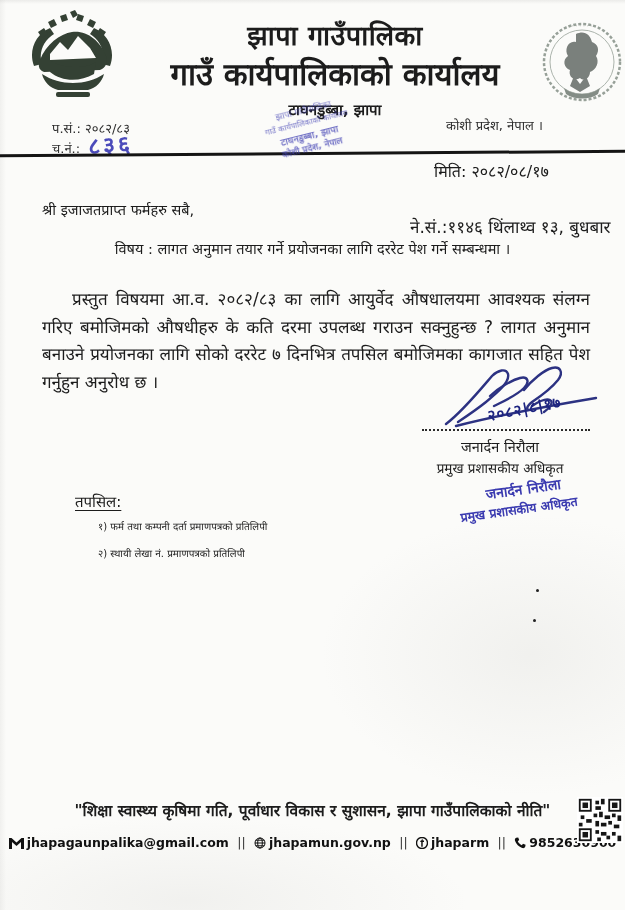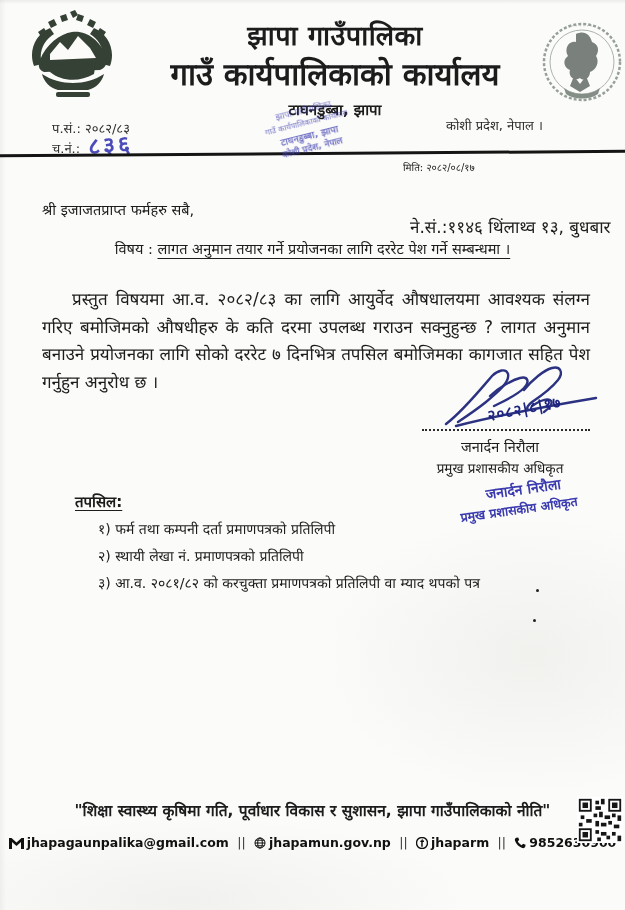--- a/index.html
+++ b/index.html
@@ -23,45 +23,45 @@
   .center{text-align:center;}
   
   .title1{left:120px;top:16px;width:430px;font-size:27px;font-weight:bold;letter-spacing:.5px;}
   .title2{left:90px;top:52px;width:490px;font-size:31px;font-weight:bold;}
   .addr{left:190px;top:99px;width:290px;font-size:15px;font-weight:bold;}
   .ref{left:52px;top:119px;font-size:13px;color:#2e2e2e;text-align:center;}
   .prov{left:446px;top:116px;font-size:13px;color:#2e2e2e;}
   .chn{left:52px;top:139px;font-size:13px;color:#2e2e2e;}
   .chn-hand{left:88px;top:128px;font-size:23px;color:#2d2db0;transform:rotate(-4deg);font-weight:bold;letter-spacing:3px;opacity:.85;}
   .hline{left:-4px;top:152px;width:634px;height:3px;background:#141414;transform:rotate(-0.4deg);}
-  .date{left:403px;top:160px;font-size:10px;text-align:center;}
+  .date{left:434px;top:160px;font-size:16px;text-align:center;}
   .nsam{left:410px;top:179px;font-size:17px;margin-top:36px;}
   
   .mid-stamp{left:243px;top:104px;width:130px;transform:rotate(-14deg);color:#4343b4;opacity:.72;filter:blur(.3px);text-align:center;line-height:1.45;}
   .mid-stamp .s1{font-size:9px;}
   .mid-stamp .s2{font-size:8px;}
   .mid-stamp .s3{font-size:9.5px;font-weight:bold;}
   .mid-stamp .s4{font-size:9px;font-weight:bold;}
   
   .to{left:42px;top:199px;font-size:14.5px;}
   .subj{left:0;top:238px;width:625px;font-size:14.5px;text-align:center;}
-  .subj .u{text-decoration:underline;text-underline-offset:4px;}
+  .subj .u{text-underline-offset:4px;}
   .body-par{left:42px;top:286px;width:548px;font-size:17px;line-height:1.62;text-align:justify;text-indent:30px;}
   
   .sig-svg{left:428px;top:362px;}
   .sig-date{left:487px;top:398px;font-size:15px;color:#1c2380;transform:rotate(-11deg);font-weight:bold;letter-spacing:1px;}
   .dots{left:422px;top:419px;width:168px;border-bottom:2.5px dotted #2a2a2a;height:10px;}
   .sig-name{left:420px;top:436px;width:160px;font-size:14.5px;text-align:center;}
   .sig-title{left:400px;top:459px;width:200px;font-size:13.5px;text-align:center;}
   .stamp2{left:432px;top:479px;width:185px;transform:rotate(-8deg);color:#3b3bb0;text-align:center;}
   .stamp2 .n{font-size:14px;font-weight:bold;}
   .stamp2 .t{font-size:12.5px;font-weight:bold;margin-top:2px;margin-left:-14px;}
   
-  .tap-head{left:75px;top:491px;font-size:15px;font-weight:bold;text-decoration:underline;text-underline-offset:3px;}
-  .item{left:98px;font-size:14px;text-align:center;}
+  .tap-head{left:75px;top:491px;font-size:15px;font-weight:normal;text-decoration:underline;text-underline-offset:3px;}
+  .item{left:98px;font-size:10px;text-align:center;}
   .it0{top:519px;} .it1{top:546px;} .it2{top:573px;}
   .speck{width:3px;height:3px;background:#222;border-radius:50%;}
   
   .motto{left:0;top:799px;width:625px;text-align:center;font-size:15.5px;font-weight:bold;}
   .contact{left:0;top:835px;width:625px;text-align:center;font-size:12.5px;font-weight:bold;color:#111;}
   .contact .sep{margin:0 4px;font-weight:normal;color:#333;}
   .cicon{display:inline-block;vertical-align:-2px;margin-right:3px;}
   .qr{left:577px;top:797px;}
 </style>
 </head>
@@ -136,21 +136,20 @@
   <div class="abs dev sig-title">प्रमुख प्रशासकीय अधिकृत</div>
 
   <div class="abs stamp2">
     <div class="n dev">जनार्दन निरौला</div>
     <div class="t dev">प्रमुख प्रशासकीय अधिकृत</div>
   </div>
 
   <div class="abs dev tap-head">तपसिल:</div>
   <div class="abs dev item it0">१) फर्म तथा कम्पनी दर्ता प्रमाणपत्रको प्रतिलिपी</div>
   <div class="abs dev item it1">२) स्थायी लेखा नं. प्रमाणपत्रको प्रतिलिपी</div>
-  <div class="abs dev item it2">३) आ.व. २०८१/८२ को करचुक्ता प्रमाणपत्रको प्रतिलिपी वा म्याद थपको पत्र</div>
 
   <div class="abs speck" style="left:536px;top:589px;"></div>
   <div class="abs speck" style="left:533px;top:619px;"></div>
 
   <div class="abs dev motto">"शिक्षा स्वास्थ्य कृषिमा गति, पूर्वाधार विकास र सुशासन, झापा गाउँपालिकाको नीति"</div>
 
   <div class="abs contact">
     <span class="cicon">
       <svg width="15" height="11" viewBox="0 0 15 11">
           <path d="M0 0 h2.5 l5 4.5 L12.5 0 H15 V11 H12 V4 L7.5 8 L3 4 V11 H0 Z" fill="#111"></path>

